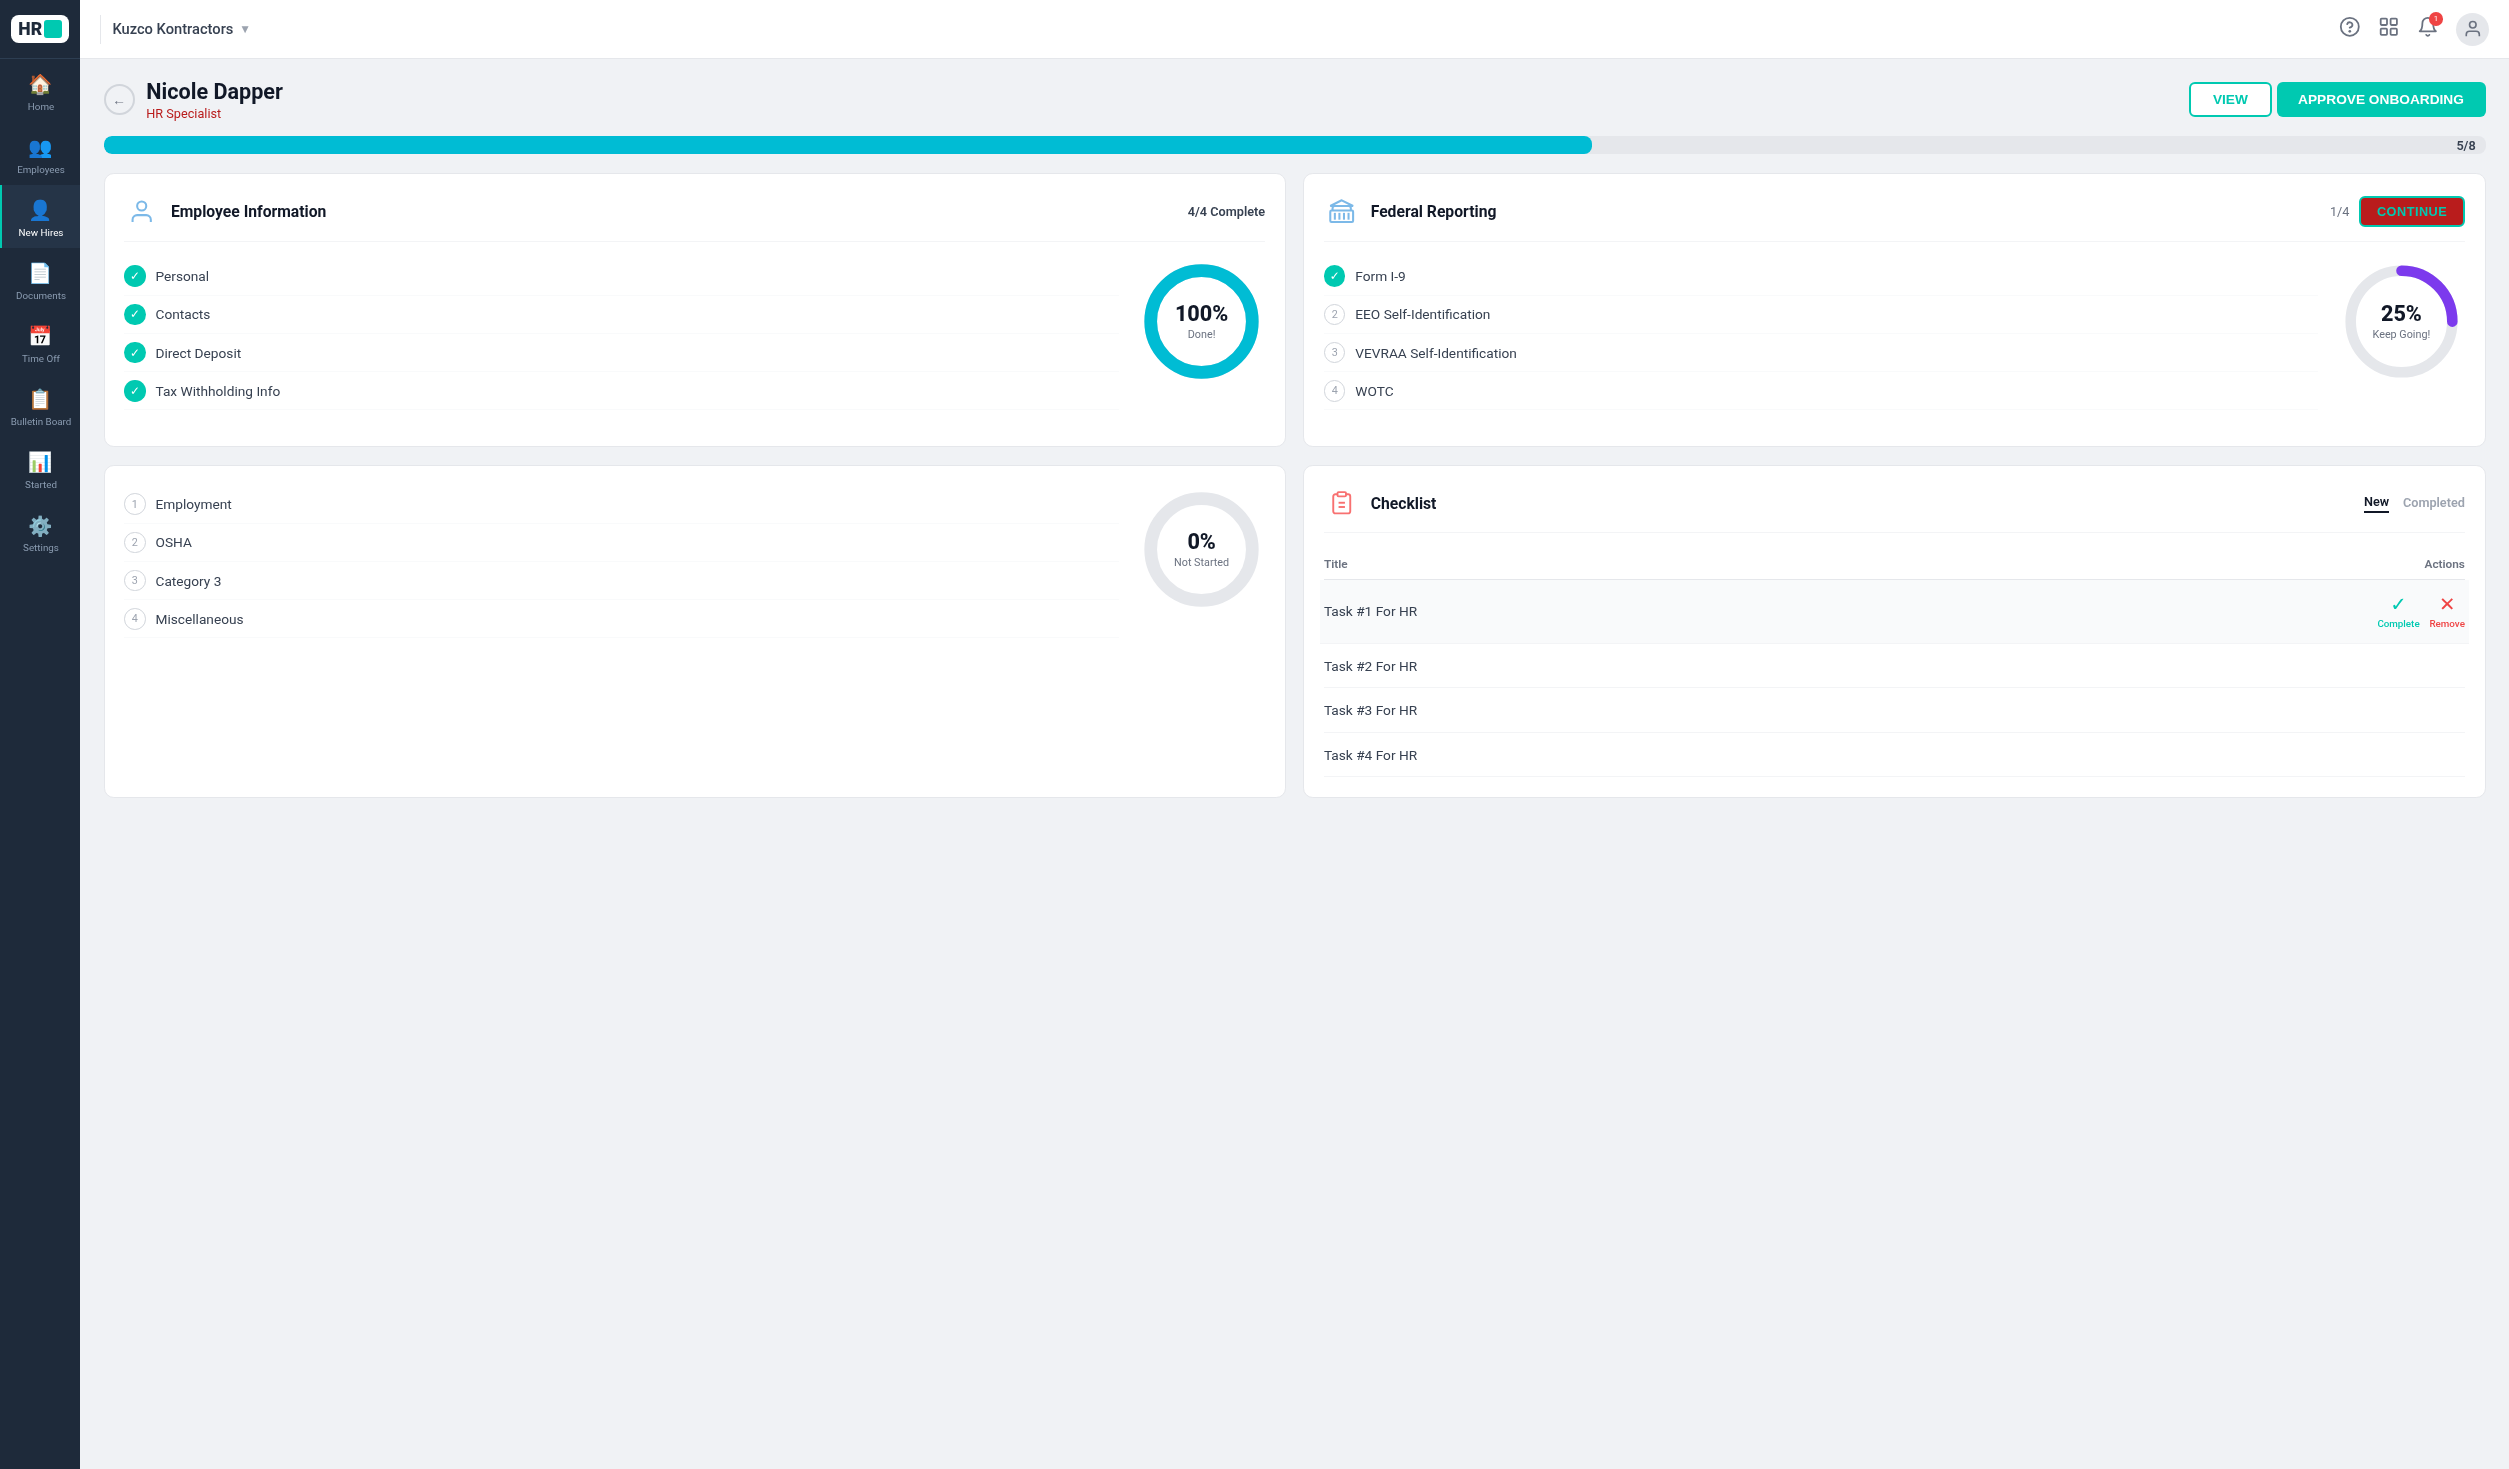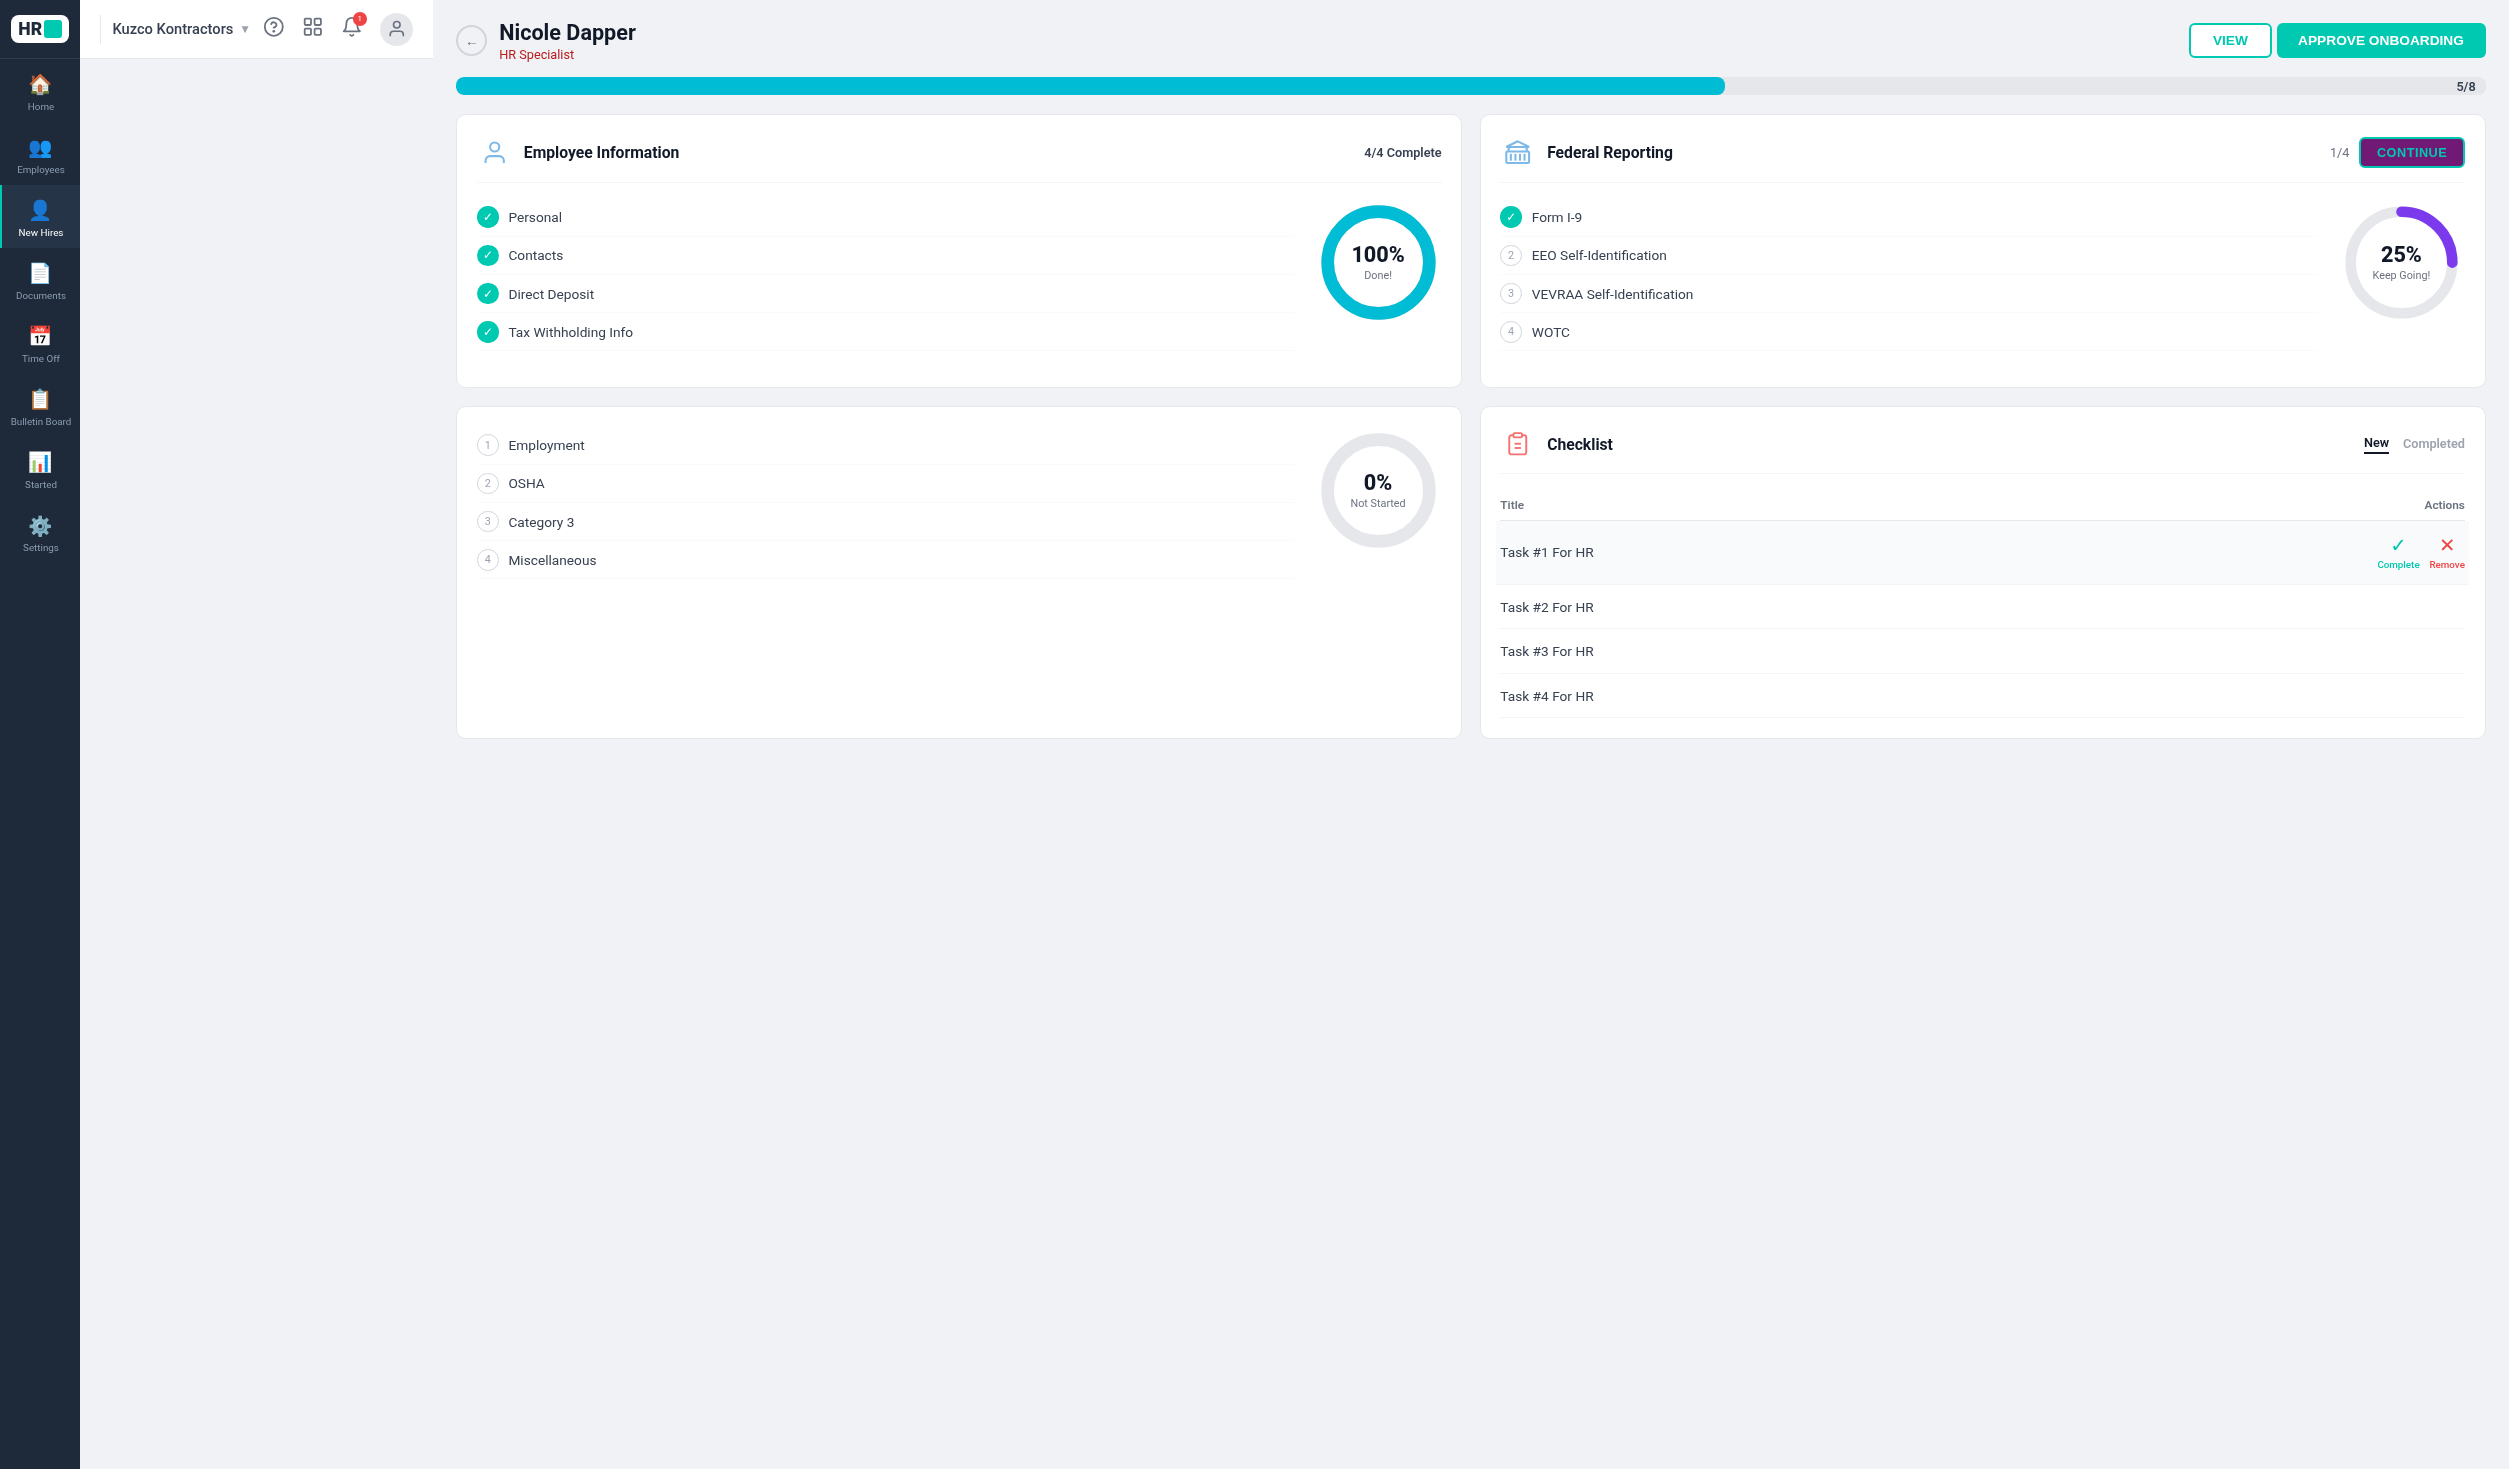--- a/index.html
+++ b/index.html
@@ -63,21 +63,21 @@
       position: relative;
     }
     .nav-item.active { color: #fff; background: #253447; border-left-color: #00c9b1; }
     .nav-icon { font-size: 19.6px; }
     .nav-label { font-size: 9.8px; text-align: center; line-height: 1.2; }
 
     
     .main-wrapper {
       flex: 1;
       display: flex;
-      flex-direction: row;
+      flex-direction: column;
       overflow: hidden;
     }
     .topbar {
       height: 59px;
       background: white;
       display: flex;
       align-items: center;
       padding: 0 19.6px;
       border-bottom: 1px solid #e5e7eb;
       gap: 11.8px;
@@ -318,21 +318,21 @@
       transform: translate(-50%, -50%);
       text-align: center;
     }
     .donut-percent { font-size: 21.6px; font-weight: 800; color: #111827; }
     .donut-label { font-size: 10.8px; color: #6b7280; margin-top: 2px; }
 
     
     .btn-continue {
       padding: 6.9px 15.7px;
       border: 2px solid #00c9b1;
-      background: #701a75;
+      background: #b91c1c;
       color: #00c9b1;
       font-size: 12.7px;
       font-weight: 700;
       border-radius: 5.9px;
       cursor: pointer;
       letter-spacing: 0.5px;
     }
 
     
     .checklist-tabs {

